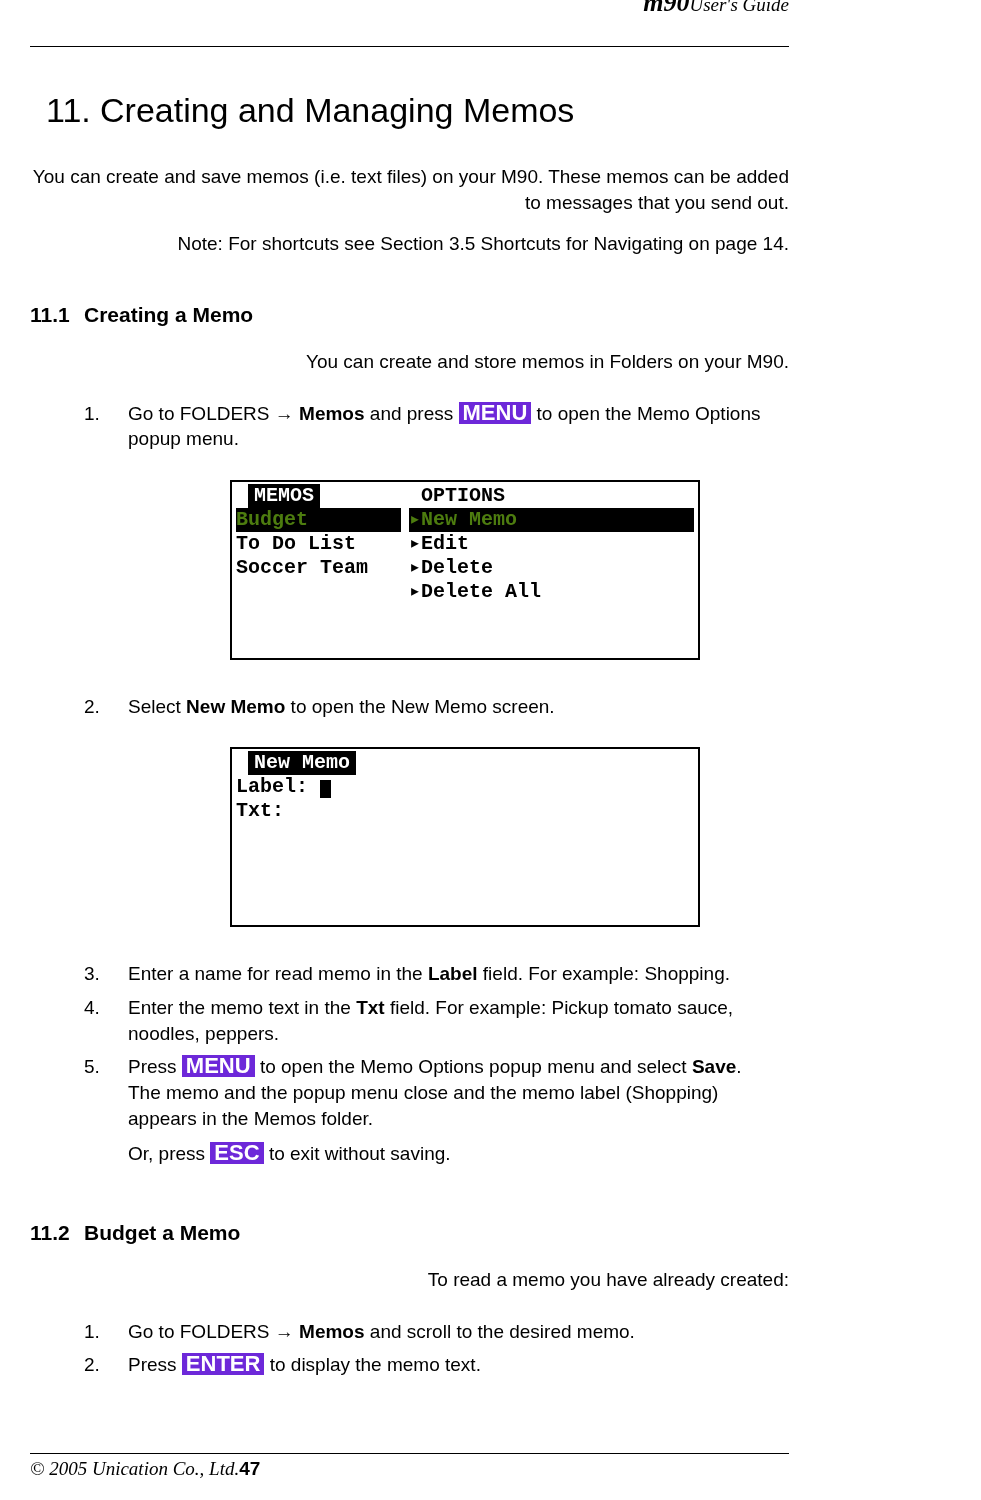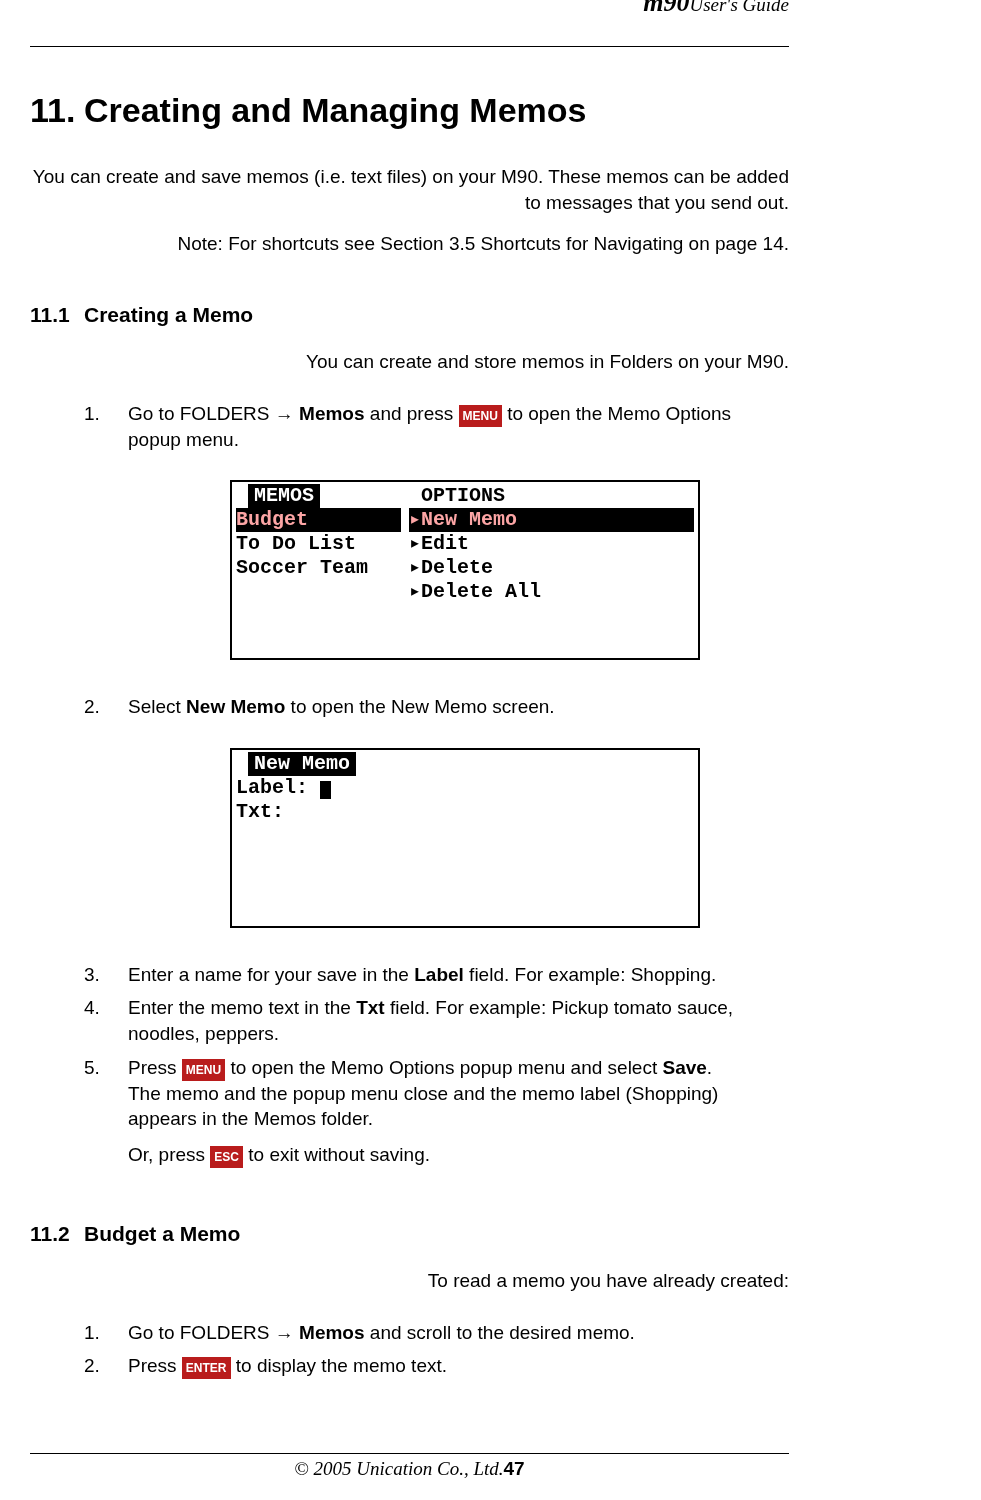--- a/index.html
+++ b/index.html
@@ -31,22 +31,22 @@
     margin-top: -24px;
   }
   .header-title .m90 {
     font-style: italic;
     font-weight: bold;
     font-size: 26px;
     font-family: "Brush Script MT", cursive;
   }
   h1.chapter {
     font-size: 34px;
-    font-weight: bold;
-    margin: 44px 0 28px 0;
+    font-weight: normal;
+    margin: 44px 0 28px 16px;
     display: flex;
   }
   h1.chapter .num { width: 54px; display: inline-block; }
   .body-indent {
     margin-left: 54px;
     font-size: 19px;
     line-height: 1.35;
     text-align: right;
   }
   .para { margin: 6px 0 10px 0; }
@@ -70,25 +70,25 @@
   }
   ol.steps > li .n {
     width: 44px;
     flex-shrink: 0;
   }
   ol.steps > li .c {
     flex: 1;
   }
   .key {
     display: inline-block;
-    background: #b91c1c;
+    background: #6d28d9;
     color: #fff;
     font-weight: bold;
     padding: 0 4px;
-    font-size: 12px;
+    font-size: 22px;
     line-height: 22px;
   }
   .arrow {
     font-size: 19px;
   }
   .bold { font-weight: bold; }
   .italic { }
   .screen-wrap {
     margin: 10px 0 18px 200px;
   }
@@ -116,21 +116,21 @@
   }
   .scr-title {
     display: inline-block;
     background: #000;
     color: #fff;
     padding: 0 6px;
   }
   .scr-sel {
     display: inline-block;
     background: #000;
-    color: #fca5a5;
+    color: #4d7c0f;
     width: 100%;
     box-sizing: border-box;
   }
   .scr-line { white-space: pre; }
   .tri::before { content: "\25B8"; }
   .cursor {
     display: inline-block;
     width: 11px;
     height: 18px;
     background: #000;
@@ -141,21 +141,21 @@
     left: 30px;
     right: 30px;
     bottom: 20px;
   }
   .footer .fline {
     border-top: 1px solid #000;
     margin-bottom: 4px;
   }
   .footer .frow {
     display: flex;
-    justify-content: center;
+    justify-content: flex-start;
     font-style: italic;
     font-family: "Times New Roman", serif;
     font-size: 19px;
   }
   .footer .pg { font-weight: bold; font-style: normal; font-family: Arial, sans-serif; }
 </style>
 </head>
 <body>
 
 <div class="page">
@@ -225,21 +225,21 @@
         <div class="scr-line"><span>Label: </span><span class="cursor"></span></div>
         <div class="scr-line">Txt:</div>
       </div>
     </div>
   </div>
 
   <ol class="steps">
     <li>
       <span class="n">3.</span>
       <span class="c">
-        <span>Enter a name for your save in the </span><span class="bold">Label</span><span> field. For example: </span><span class="italic">Shopping</span><span>.</span>
+        <span>Enter a name for read memo in the </span><span class="bold">Label</span><span> field. For example: </span><span class="italic">Shopping</span><span>.</span>
       </span>
     </li>
     <li>
       <span class="n">4.</span>
       <span class="c">
         <span>Enter the memo text in the </span><span class="bold">Txt</span><span> field. For example: </span><span class="italic">Pickup tomato sauce, noodles, peppers</span><span>.</span>
       </span>
     </li>
     <li>
       <span class="n">5.</span>

